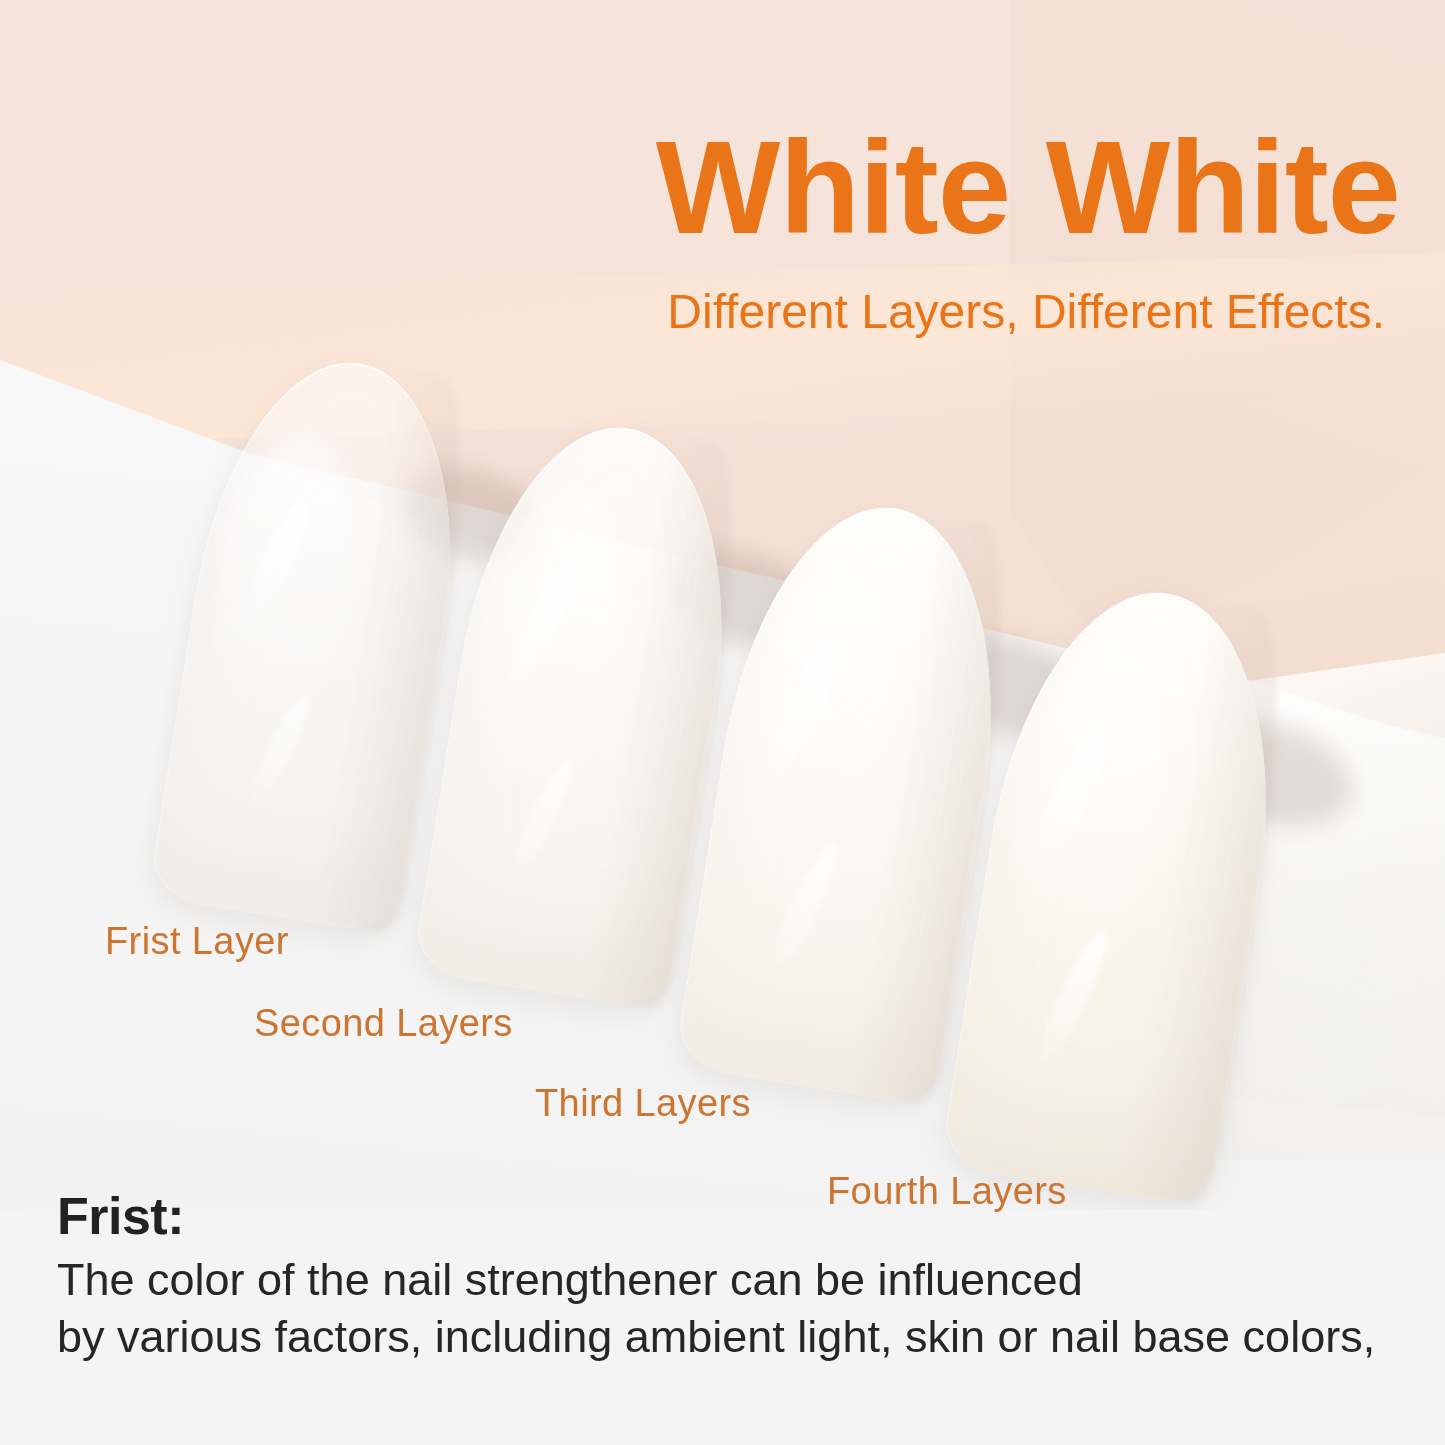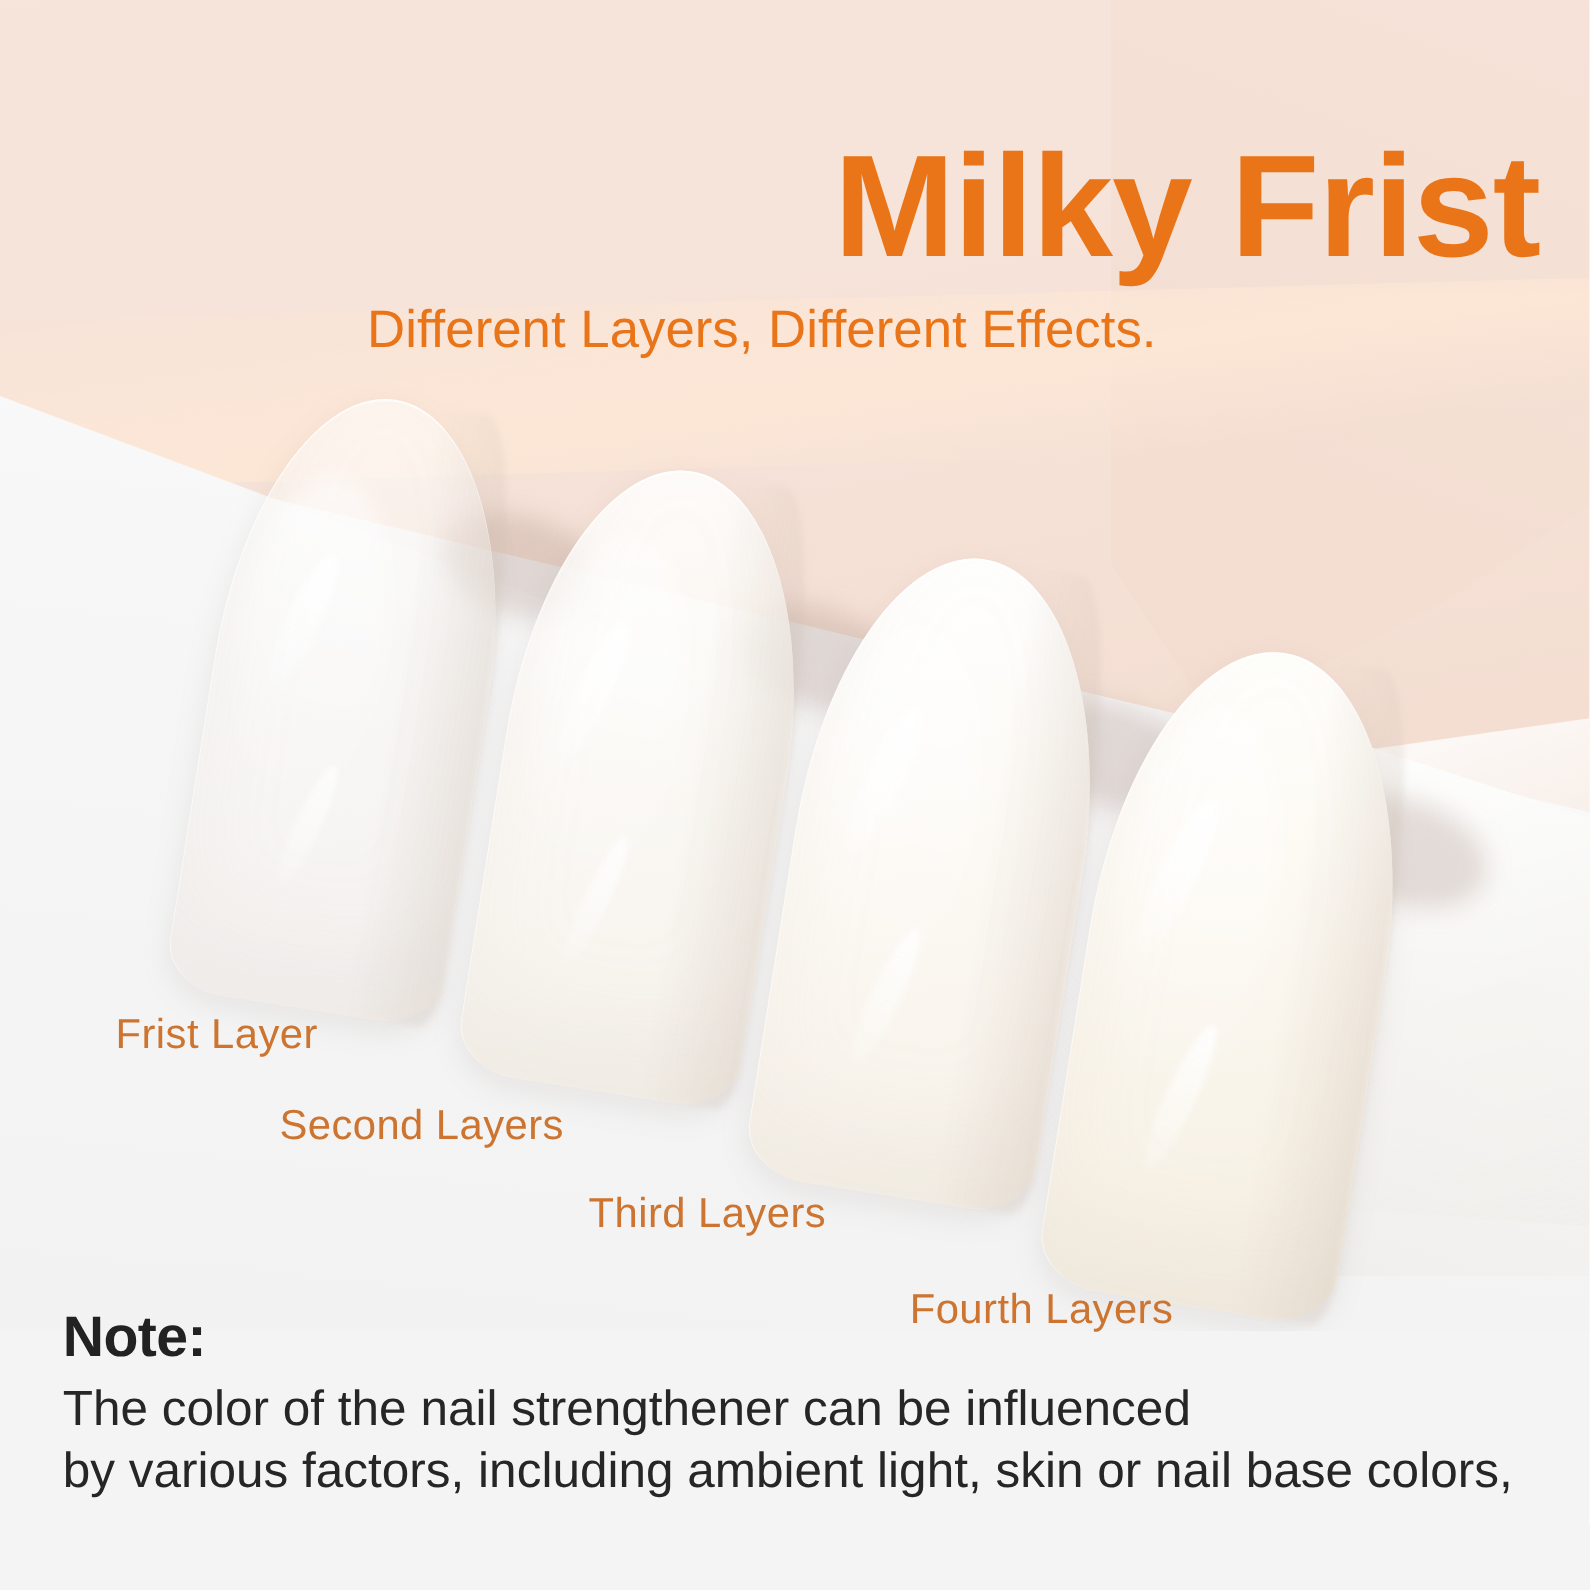--- a/index.html
+++ b/index.html
@@ -180,23 +180,23 @@
     text-align: right;
     font-size: 132px;
     line-height: 1;
     font-weight: 700;
     letter-spacing: -1px;
     color: #ea7518;
   }
   .subhead {
     position: absolute;
     left: 0;
-    top: 274px;
+    top: 286px;
     width: 1385px;
-    text-align: center;
+    text-align: right;
     font-size: 48px;
     line-height: 1.1;
     font-weight: 400;
     color: #ea7518;
   }
 
   .layer-label {
     position: absolute;
     font-size: 38px;
     font-weight: 400;
@@ -278,30 +278,30 @@
     <div class="nail" id="nail4">
       <div class="rim"></div>
       <div class="side-shade"></div>
       <div class="gloss" style="left:20%; top:23%; width:13%; height:26%; transform:rotate(16deg);"></div>
       <div class="gloss" style="left:34%; top:57%; width:10%; height:24%; transform:rotate(16deg); opacity:.9;"></div>
       <div class="gloss-soft" style="left:8%; top:10%; width:52%; height:58%;"></div>
     </div>
 
   </div>
 
-  <div class="headline">Milky Frist</div>
+  <div class="headline">White White</div>
 
   <div class="subhead">Different Layers, Different Effects.</div>
 
   <div class="layer-label" id="label1">Frist Layer</div>
   <div class="layer-label" id="label2">Second Layers</div>
   <div class="layer-label" id="label3">Third Layers</div>
   <div class="layer-label" id="label4">Fourth Layers</div>
 
   <div class="note-block">
-    <p class="note-title">Note:</p>
+    <p class="note-title">Frist:</p>
     <p class="note-body">
       <span>The color of the nail strengthener can be influenced</span>
       <span>by various factors, including ambient light, skin or nail base colors,</span>
     </p>
   </div>
 
 </div>
 
 </body></html>

